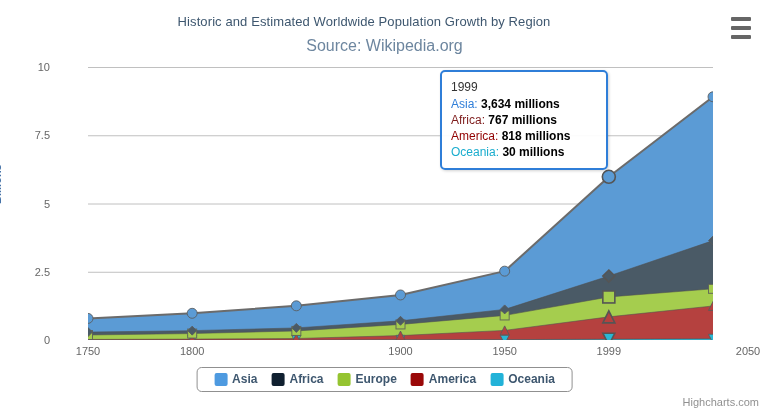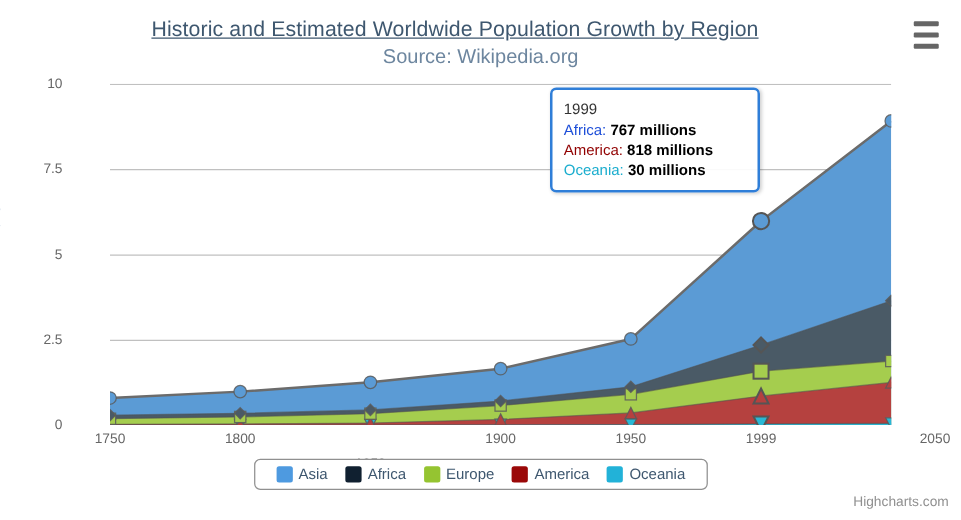--- a/index.html
+++ b/index.html
@@ -20,25 +20,24 @@
     -webkit-font-smoothing: antialiased;
   }
 
   
   #chart-title {
     position: absolute;
     left: 0;
     top: 14px;
     width: 728px;
     text-align: center;
-    font-size: 17px;
+    font-size: 13px;
     font-weight: normal;
     color: #3E576F;
     letter-spacing: 0.1px;
-    text-decoration: underline;
   }
   #chart-subtitle {
     position: absolute;
     left: 0;
     top: 37px;
     width: 769px;
     text-align: center;
     font-size: 16px;
     color: #6D869F;
   }
@@ -159,21 +158,21 @@
     cursor: pointer;
     font-size: 12px;
     color: #3E576F;
   }
   .legend-swatch {
     width: 13px;
     height: 13px;
     border-radius: 2px;
     margin-right: 5px;
   }
-  .legend-label { font-weight: normal; }
+  .legend-label { font-weight: bold; }
 
   
   #credits {
     position: absolute;
     right: 10px;
     bottom: 8px;
     font-size: 11px;
     color: #909090;
     cursor: pointer;
   }
@@ -263,21 +262,22 @@
         <circle cx="416.66666666666663" cy="204.14939999999999" r="5" fill="#5b9bd5" stroke="rgba(90,90,90,0.85)" stroke-width="1"></circle>
         <circle cx="520.8333333333334" cy="109.8006" r="6.5" fill="#5b9bd5" stroke="#555555" stroke-width="1.6"></circle>
         <circle cx="625" cy="29.78430000000003" r="5" fill="#5b9bd5" stroke="rgba(90,90,90,0.85)" stroke-width="1"></circle>
         <line x1="520.8333333333334" x2="520.8333333333334" y1="109.8006" y2="273" stroke="rgba(255,255,255,0)"></line>
       </svg>
   </div>
 
   <div id="tooltip">
     <div class="tt-header">1999</div>
     <div id="tooltip-rows">
-        <div class="tt-row"><span class="tt-name" style="color: #1d4ed8;">Africa: </span><span class="tt-value">767 millions</span></div>
+        <div class="tt-row"><span class="tt-name" style="color: rgb(47, 126, 216);">Asia: </span><span class="tt-value">3,634 millions</span></div>
+        <div class="tt-row"><span class="tt-name" style="color: #7f1d1d;">Africa: </span><span class="tt-value">767 millions</span></div>
         <div class="tt-row"><span class="tt-name" style="color: rgb(145, 0, 0);">America: </span><span class="tt-value">818 millions</span></div>
         <div class="tt-row"><span class="tt-name" style="color: rgb(26, 173, 206);">Oceania: </span><span class="tt-value">30 millions</span></div>
       </div>
   </div>
 
   <div id="legend">
       <div class="legend-item">
         <span class="legend-swatch" style="background: rgb(78, 154, 224);"></span>
         <span class="legend-label">Asia</span>
       </div>

